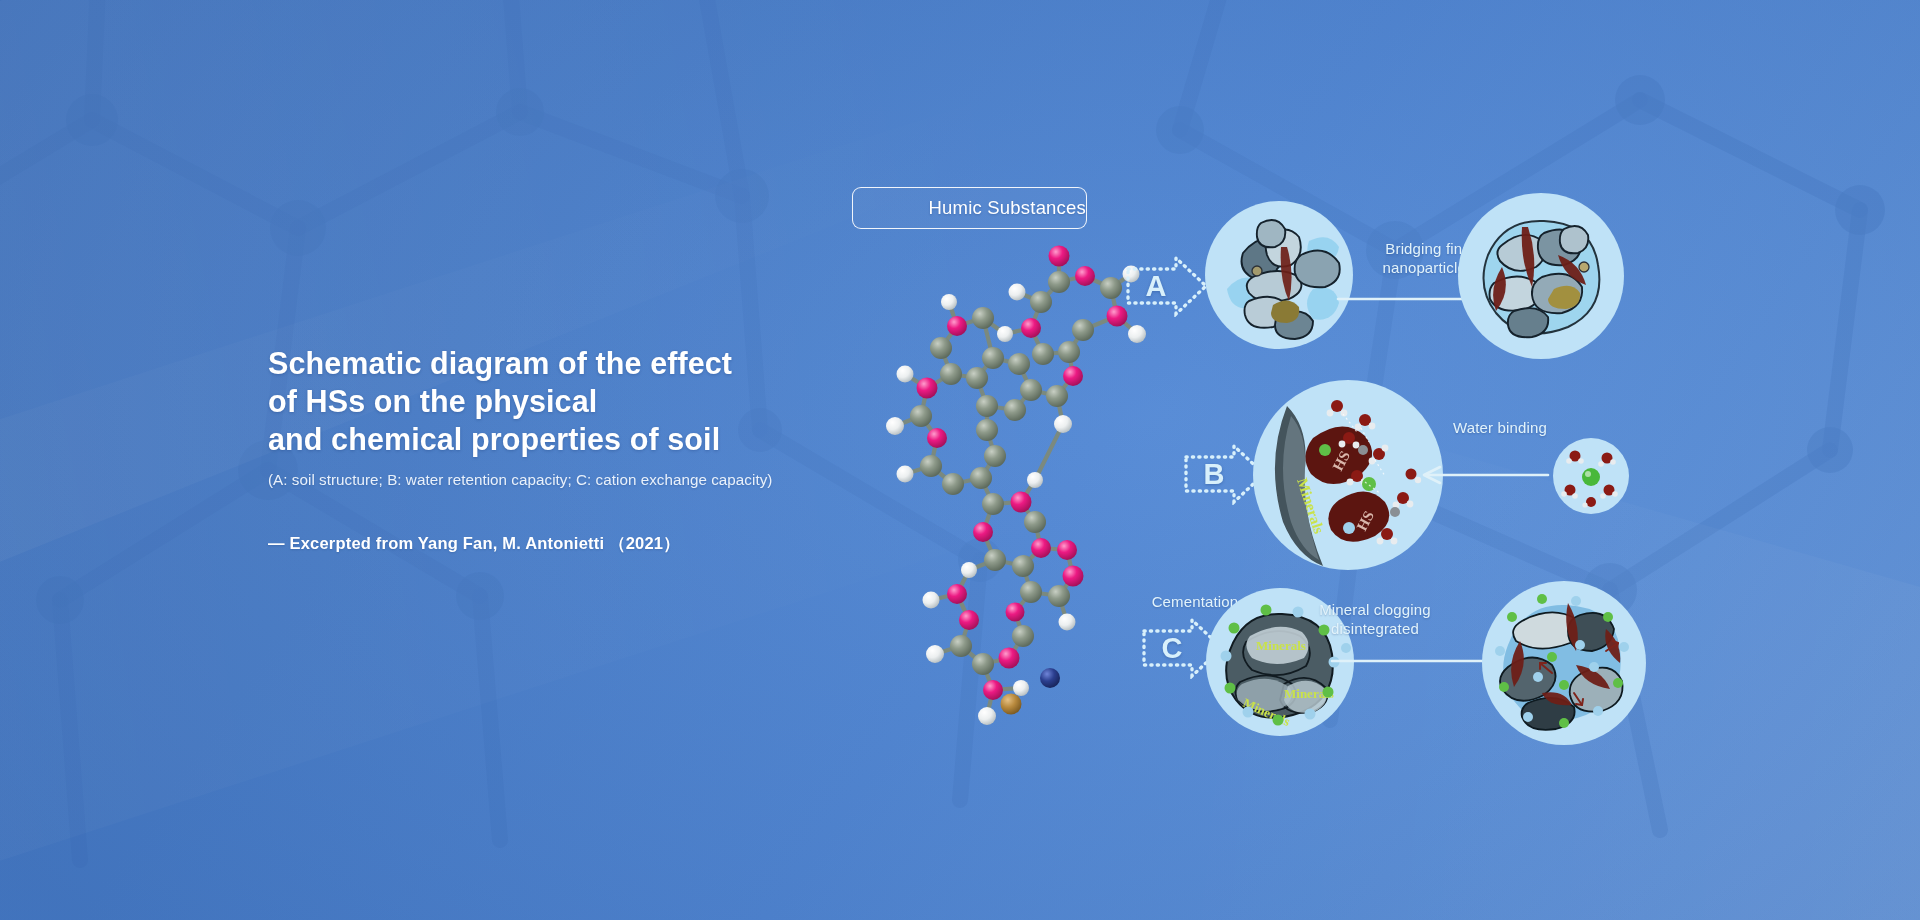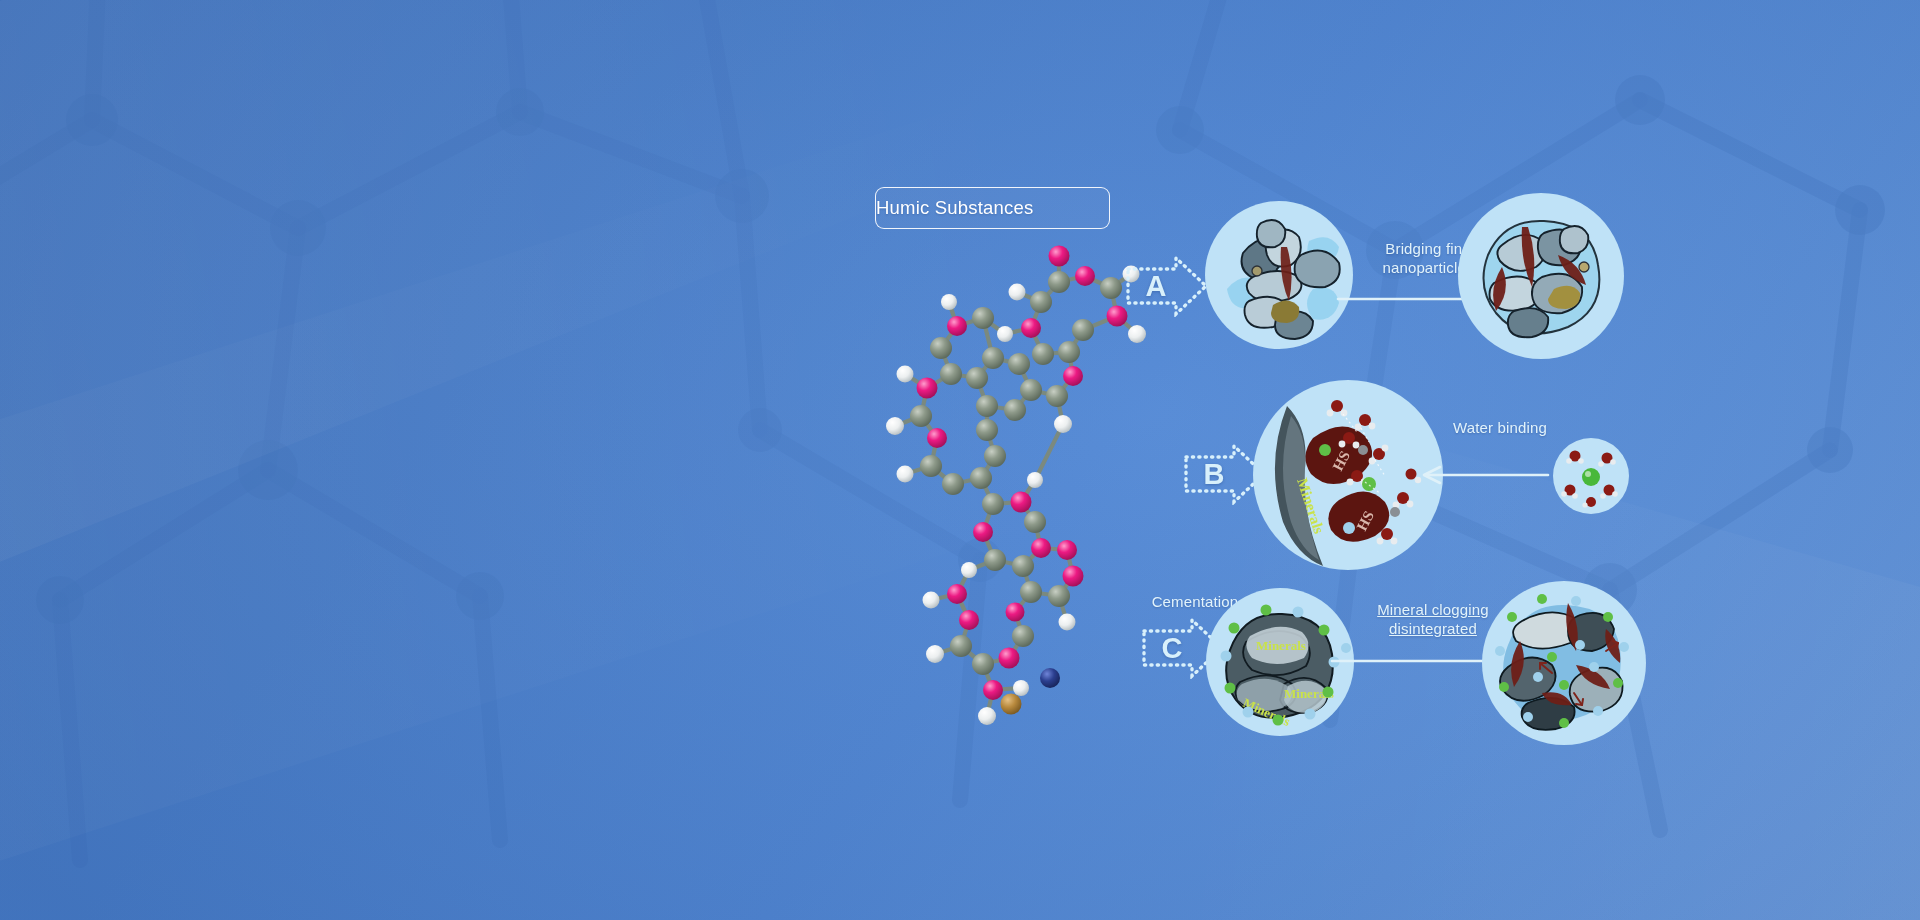--- a/index.html
+++ b/index.html
@@ -69,25 +69,25 @@
     font-size: 16.5px;
     font-weight: 700;
     color: #ffffff;
     letter-spacing: .2px;
     text-shadow: 0 1px 2px rgba(18,48,105,.22);
   }
 
   
   #hs-pill {
     position: absolute;
-    left: 875px; top: 187px;
+    left: 852px; top: 187px;
     width: 235px; height: 42px;
     border: 1.6px solid rgba(255,255,255,.92);
     border-radius: 9px;
-    display: flex; align-items: center; justify-content: flex-start;
+    display: flex; align-items: center; justify-content: flex-end;
     color: #ffffff;
     font-size: 18.5px;
     letter-spacing: .2px;
     text-shadow: 0 1px 2px rgba(18,48,105,.25);
     background: rgba(255,255,255,.03);
   }
 
   
   #molecule {
     position: absolute;
@@ -139,21 +139,21 @@
   .flow-arrow { position: absolute; }
 
   .lbl-bridging   { left: 1338px; top: 239px; width: 180px; }
   .arr-bridging   { left: 1336px; top: 288px; }
 
   .lbl-water      { left: 1425px; top: 418px; width: 150px; }
   .arr-water      { left: 1420px; top: 464px; }
 
   .lbl-cementation{ left: 1130px; top: 592px; width: 130px; }
 
-  .lbl-clogging   { left: 1338px; top: 600px; width: 190px; text-decoration: underline; }
+  .lbl-clogging   { left: 1280px; top: 600px; width: 190px; }
   .arr-clogging   { left: 1330px; top: 650px; }
 </style>
 </head>
 <body>
 
 <div id="stage">
 
   <svg id="bg-lattice" viewBox="0 0 1920 920" preserveAspectRatio="xMidYMid slice">
     <defs>
       <g id="nd">
@@ -205,20 +205,27 @@
       <circle cx="1610" cy="590" r="27"></circle>
       <circle cx="1360" cy="480" r="26"></circle>
     </g>
   </svg>
 
   <div class="sweep s1"></div>
   <div class="sweep s2"></div>
   <div class="sweep s3"></div>
   <div id="vignette"></div>
 
+  <div id="left-text">
+    <div id="title">Schematic diagram of the effect
+of HSs on the physical
+and chemical properties of soil</div>
+    <div id="subtitle">(A: soil structure; B: water retention capacity; C: cation exchange capacity)</div>
+    <div id="attribution">— Excerpted from Yang Fan, M. Antonietti （2021）</div>
+  </div>
 
   <div id="hs-pill">
     <span>Humic Substances</span>
   </div>
 
   <svg id="molecule" viewBox="0 0 340 500">
     <defs>
       <radialGradient id="gC" cx="35%" cy="30%" r="72%">
         <stop offset="0%" stop-color="#c8cfc4"></stop>
           <stop offset="45%" stop-color="#8e9a8a"></stop>

